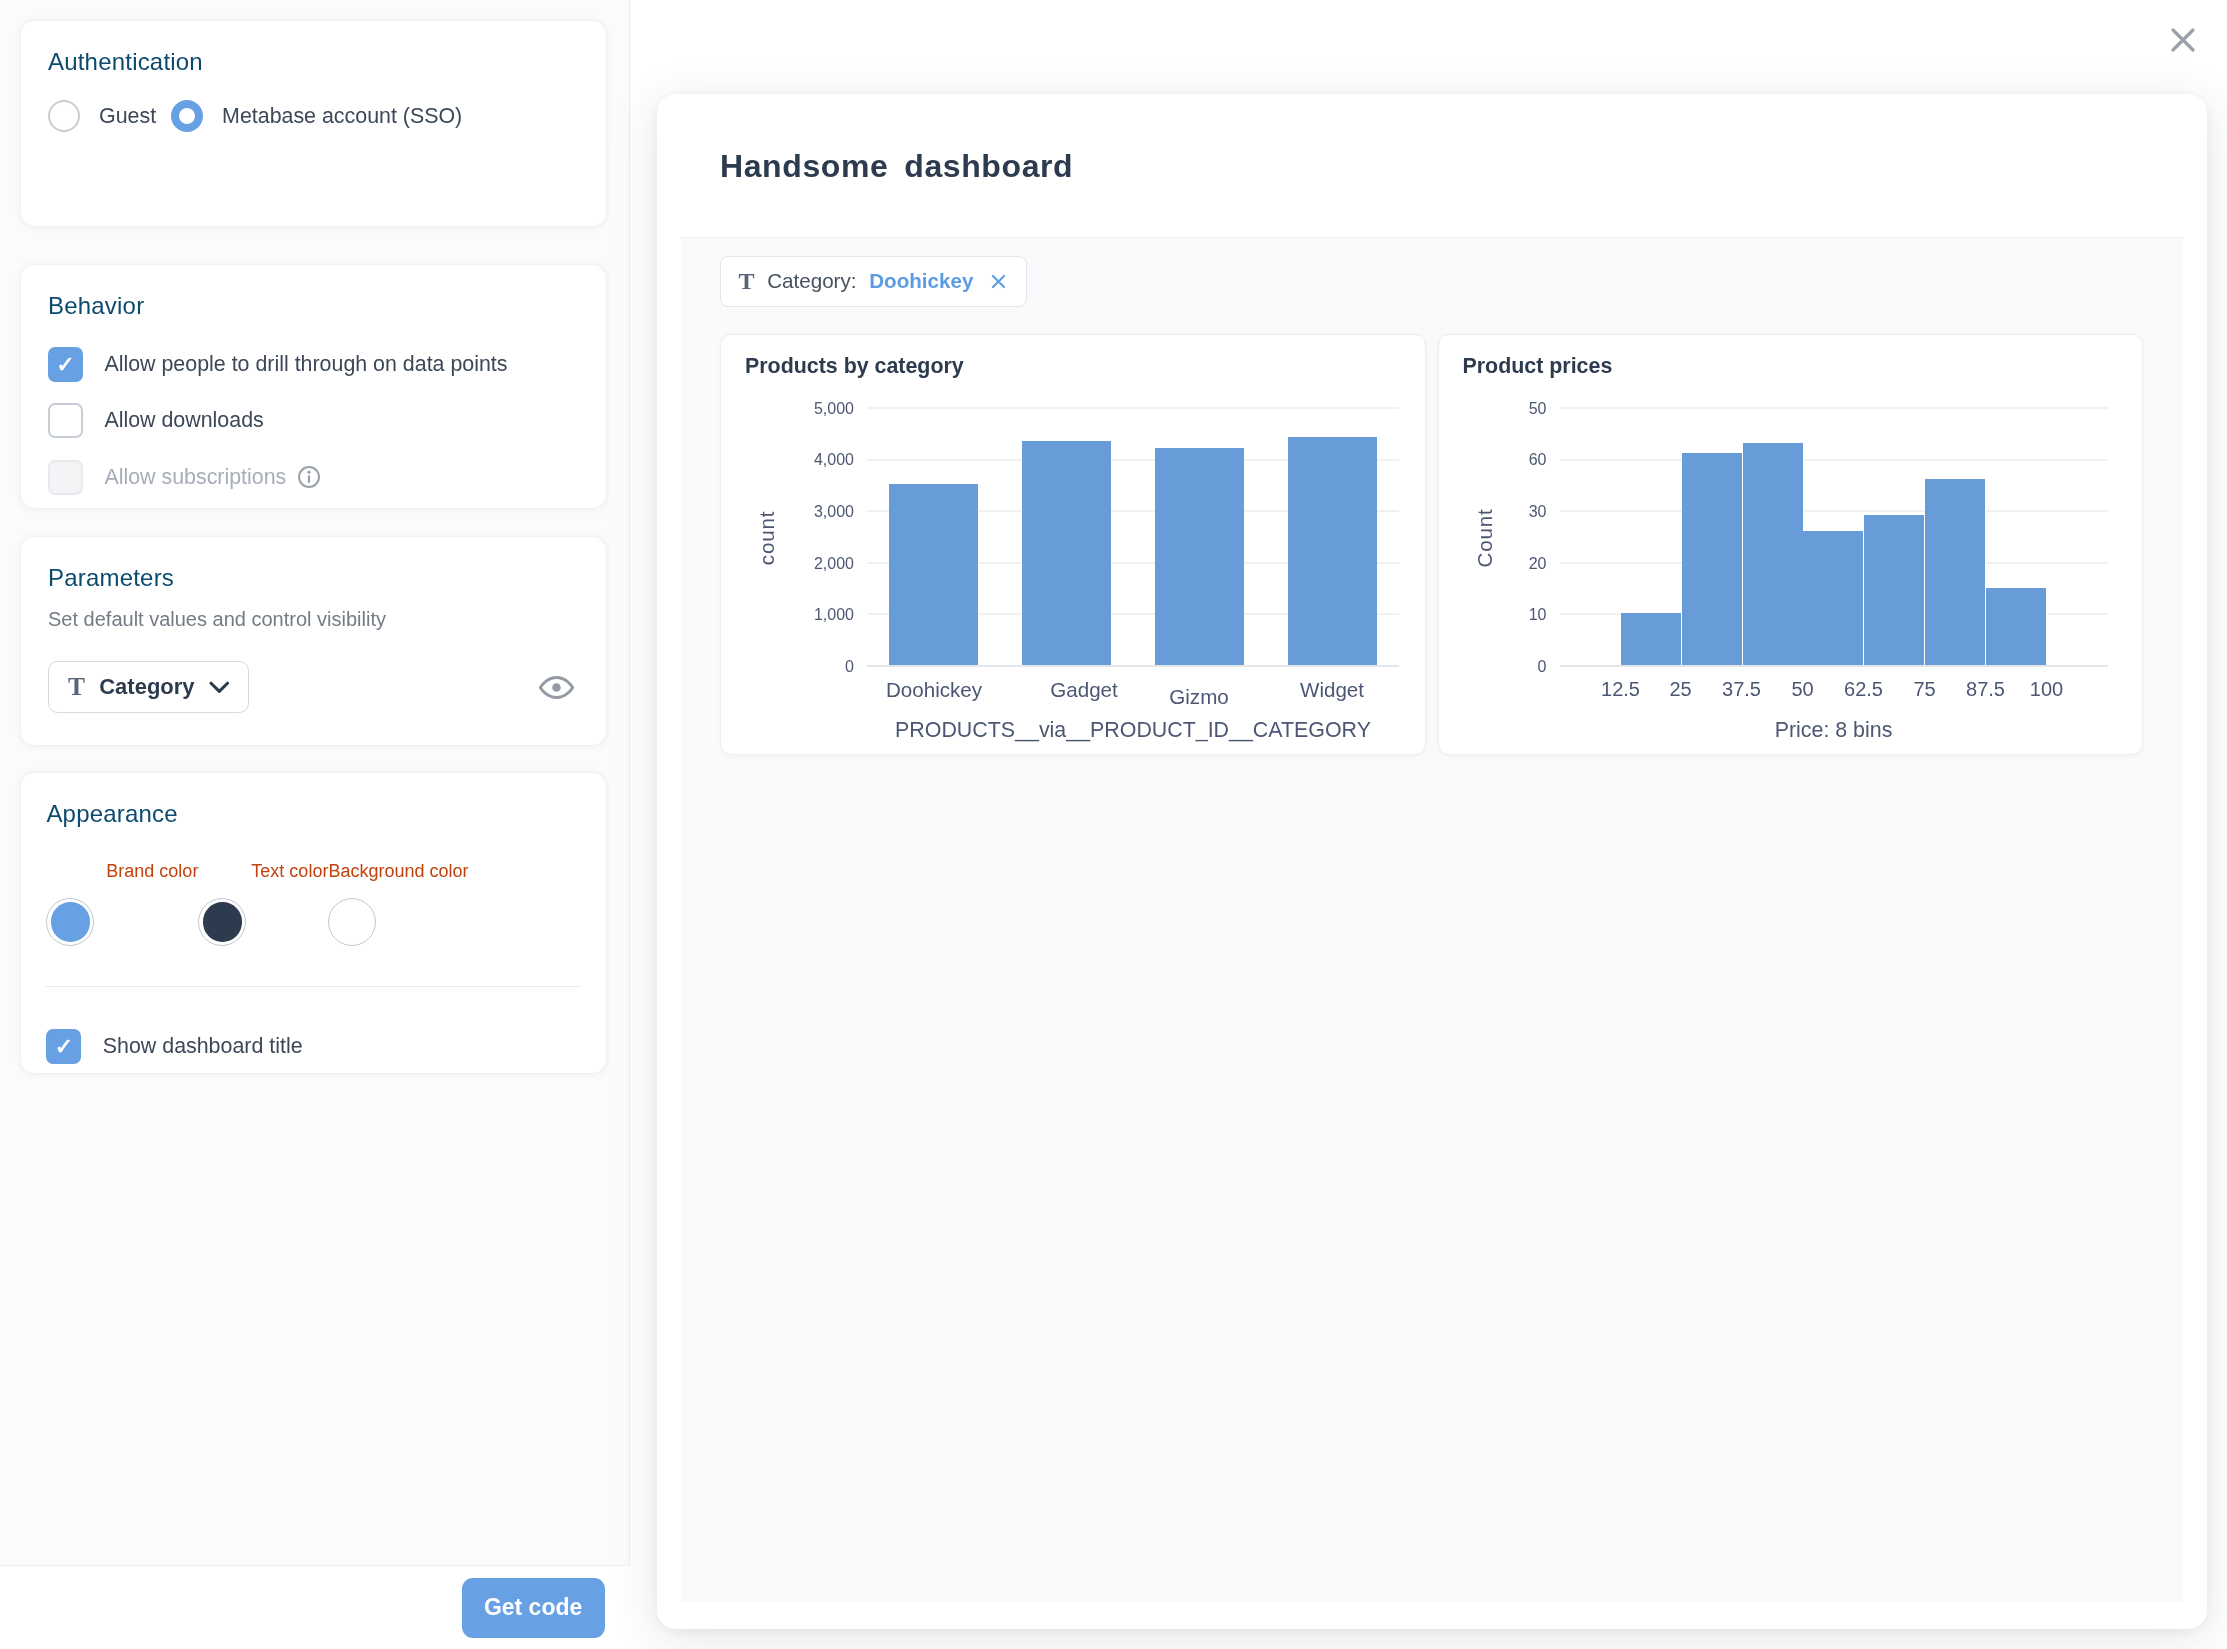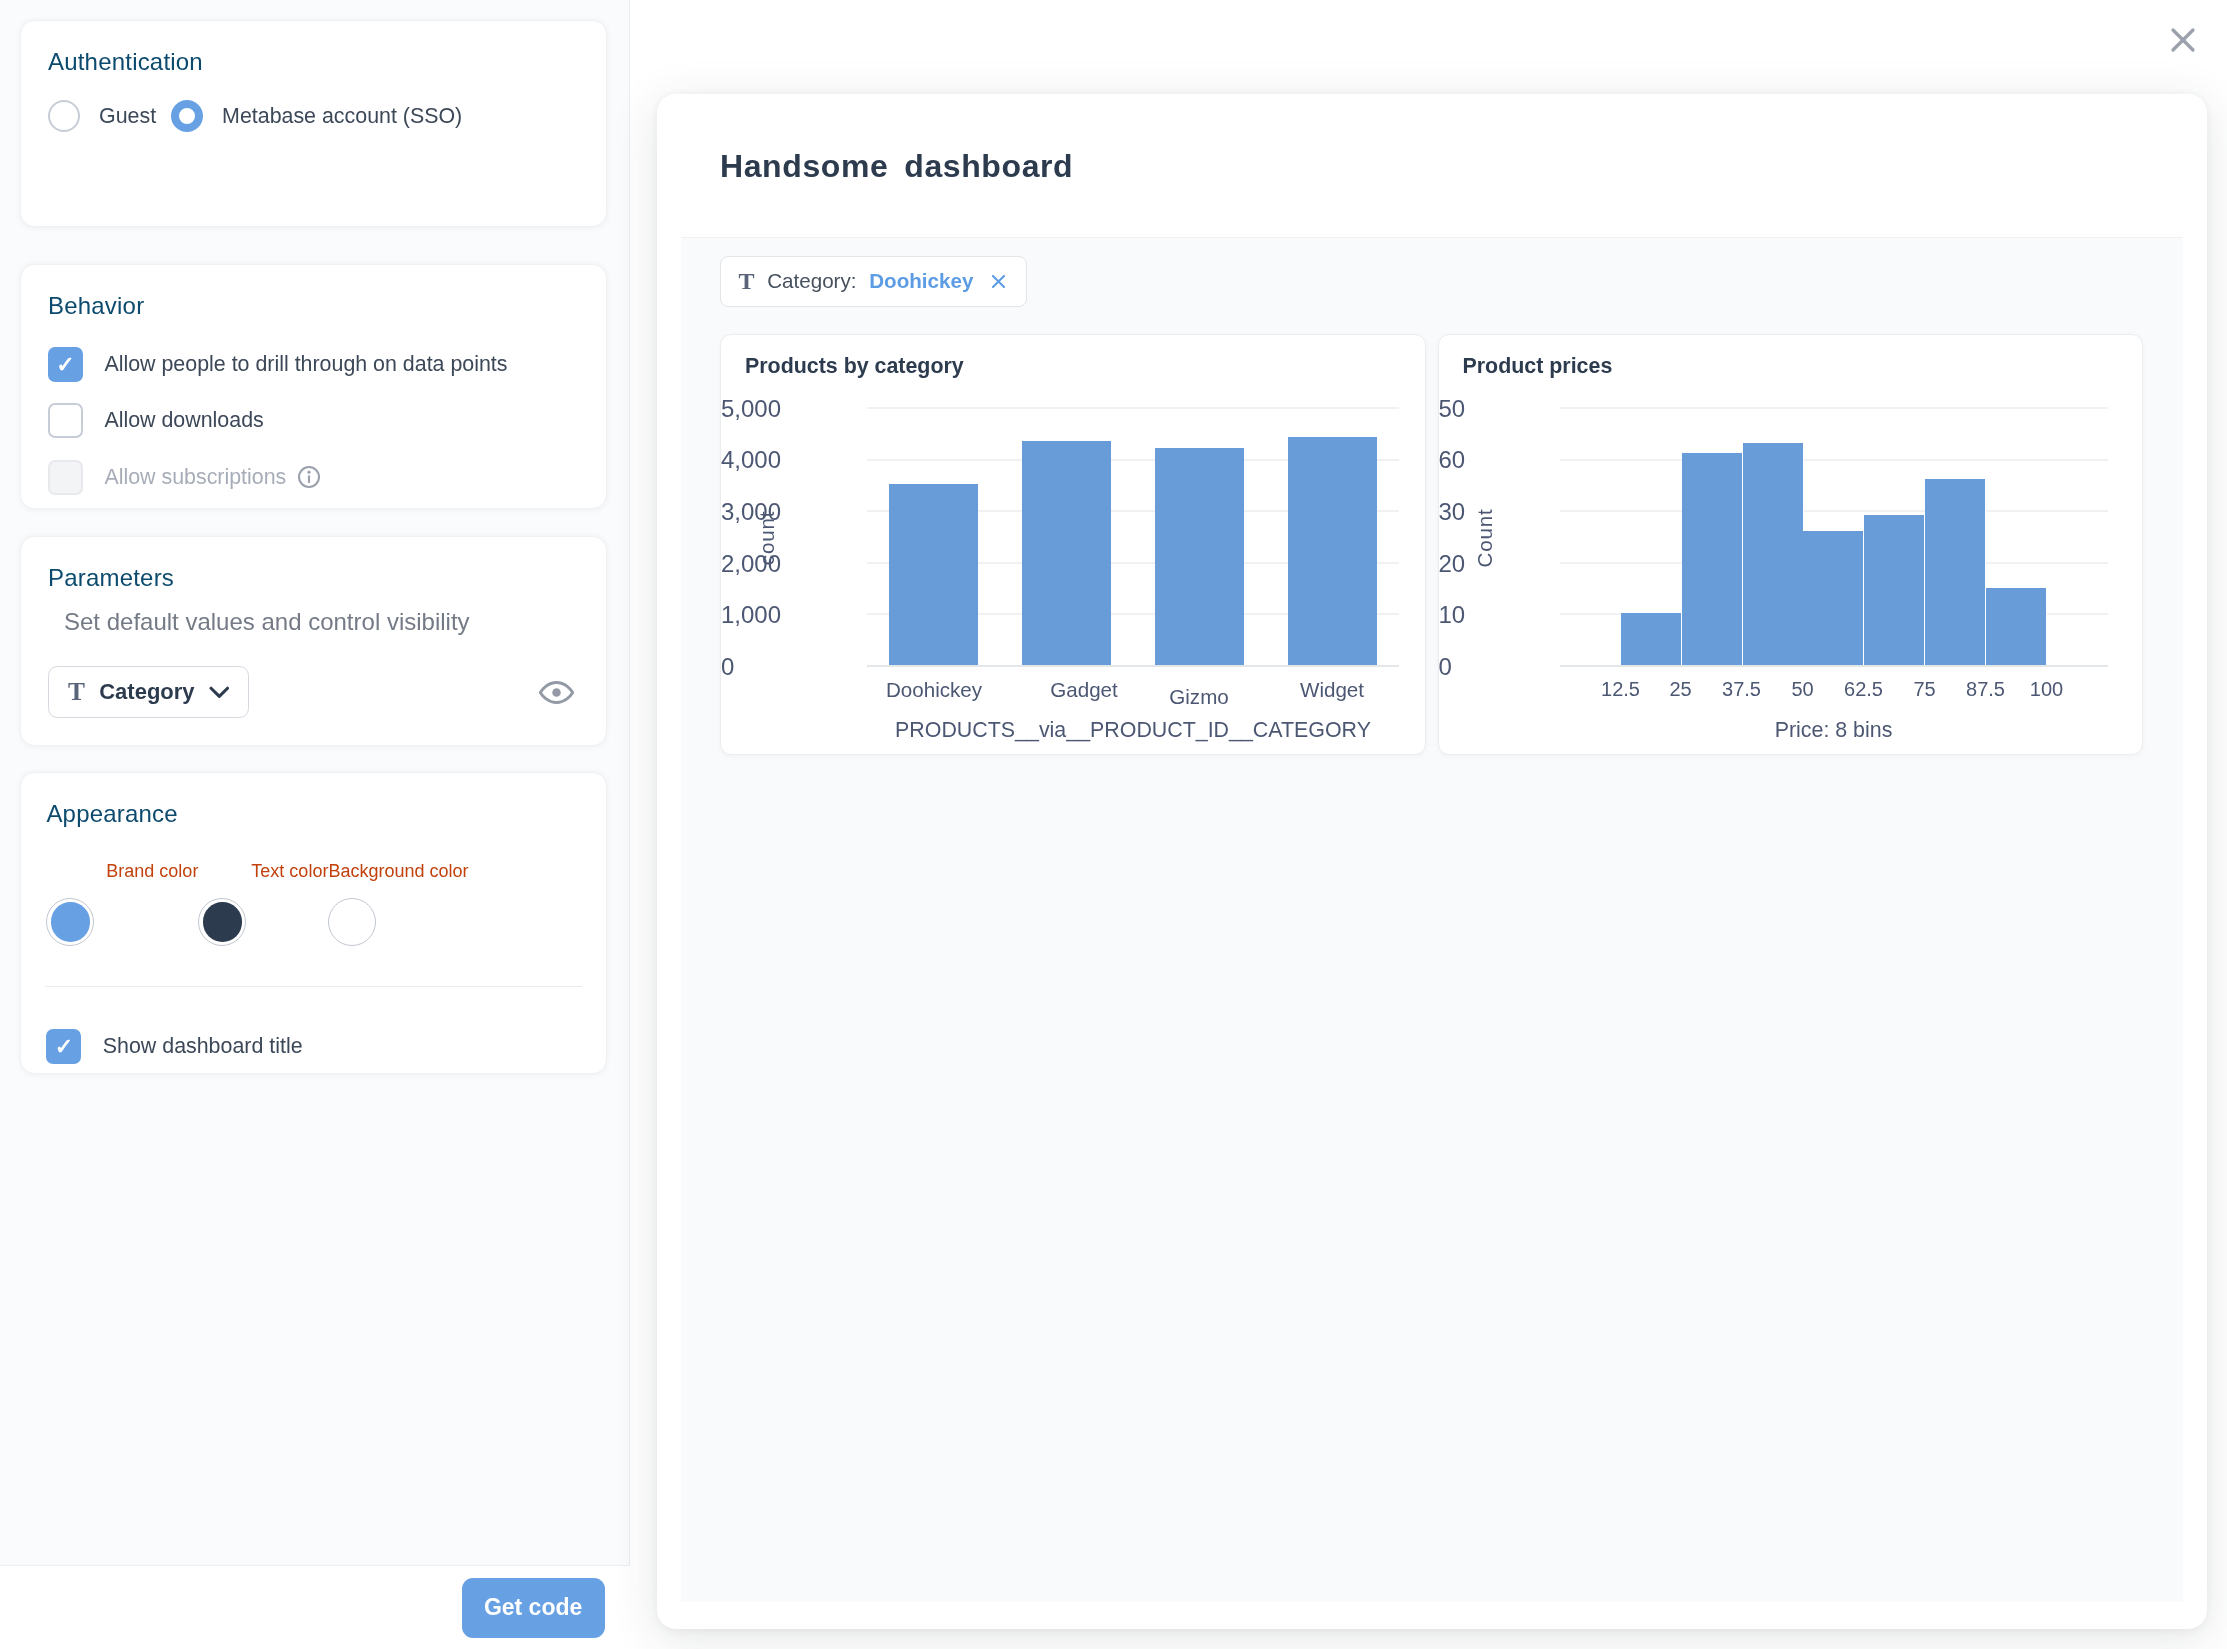--- a/index.html
+++ b/index.html
@@ -26,21 +26,21 @@
   .check-rows{margin-top:27px;display:flex;flex-direction:column;gap:21.4px;}
   .check-row{display:flex;align-items:center;gap:21.4px;cursor:pointer;}
   .checkbox{width:35px;height:35px;border-radius:7.1px;border:2.4px solid #C7CDD6;background:#fff;flex:0 0 auto;position:relative;}
   .check-row.checked .checkbox{background:#67A0E3;border-color:#67A0E3;}
   .check-row.checked .checkbox::after{content:"✓";position:absolute;left:0;top:0;width:100%;height:100%;display:flex;align-items:center;justify-content:center;color:#fff;font-size:22px;font-weight:700;}
   .check-row.disabled .checkbox{background:#F3F4F6;border-color:#E7E9ED;}
   .check-row.disabled .check-label{color:#A7ADB8;}
   .check-label{font-size:21.4px;color:#3C4858;display:flex;align-items:center;gap:11px;}
   .info-icon{width:24px;height:24px;color:#9AA0AC;display:inline-flex;}
 
-  .params-sub{margin-top:16px;font-size:24px;color:#747B86;margin-left:16px;}
+  .params-sub{margin-top:16px;font-size:20px;color:#747B86;}
   .param-row{margin-top:30px;display:flex;align-items:center;}
   .param-widget{display:inline-flex;align-items:center;gap:14.3px;height:52px;padding:0 19px;background:#fff;border:1.6px solid #D6DAE0;border-radius:9.5px;cursor:pointer;}
   .t-icon{font-family:"Liberation Serif", serif;font-weight:700;font-size:25.4px;color:#59647A;line-height:1;}
   .param-label{font-size:22px;font-weight:700;color:#2D3B4E;}
   .chev-icon{width:20.6px;height:12.7px;color:#2D3B4E;display:inline-flex;}
   .eye-btn{position:absolute;right:32px;width:35px;height:27px;color:#949AA5;cursor:pointer;display:inline-flex;}
 
   .swatches{display:flex;margin-top:33px;padding:0 25.4px;}
   .swatch-col{display:flex;flex-direction:column;}
   .swatch-col.c1{width:152px;}
@@ -70,21 +70,21 @@
   .chip-x{width:19px;height:19px;color:#5C9CE4;display:inline-flex;margin-left:3.2px;}
 
   .charts-row{margin-top:27px;display:flex;gap:12px;}
   .chart-card{position:relative;width:706px;height:421px;background:#fff;border:1.6px solid #ECEDEF;border-radius:11px;box-shadow:0 1.6px 4.8px rgba(0,0,0,.03);}
   .chart-title{position:absolute;left:24px;top:19px;font-size:21.4px;font-weight:700;color:#2D3B4E;}
   .plot{position:absolute;}
   .gridline{position:absolute;left:0;width:100%;height:1.6px;background:#F0F1F3;}
   .gridline.zero{background:#E4E7EA;}
   .bar{position:absolute;bottom:1.6px;background:#689CD8;}
   .hist-bar{border-right:1.6px solid #fff;}
-  .y-tick-label{position:absolute;text-align:left;font-size:24px;color:#4C5773;transform:translateY(-50%);}
+  .y-tick-label{position:absolute;text-align:right;font-size:16px;color:#4C5773;transform:translateY(-50%);}
   .x-tick-label{position:absolute;transform:translateX(-50%);font-size:20.6px;color:#4C5773;white-space:nowrap;}
   .axis-title-x{position:absolute;transform:translateX(-50%);font-size:21.4px;color:#4C5773;white-space:nowrap;}
   .axis-title-y{position:absolute;transform:translate(-50%,-50%) rotate(-90deg);font-size:20.6px;color:#4C5773;letter-spacing:0.8px;white-space:nowrap;}
 </style>
 </head>
 <body>
 
 <div class="app">
 
   <div class="left-panel">

